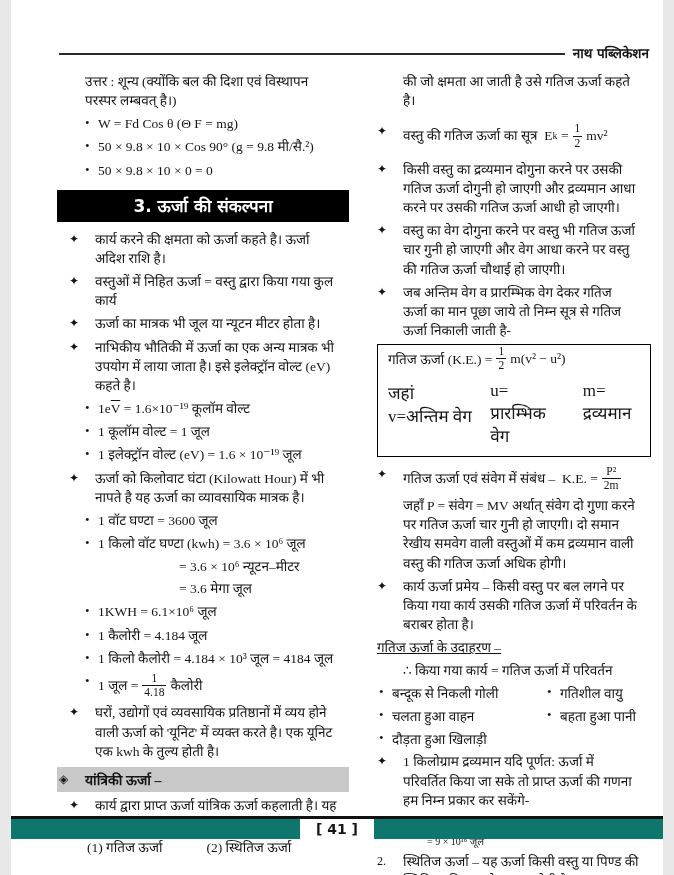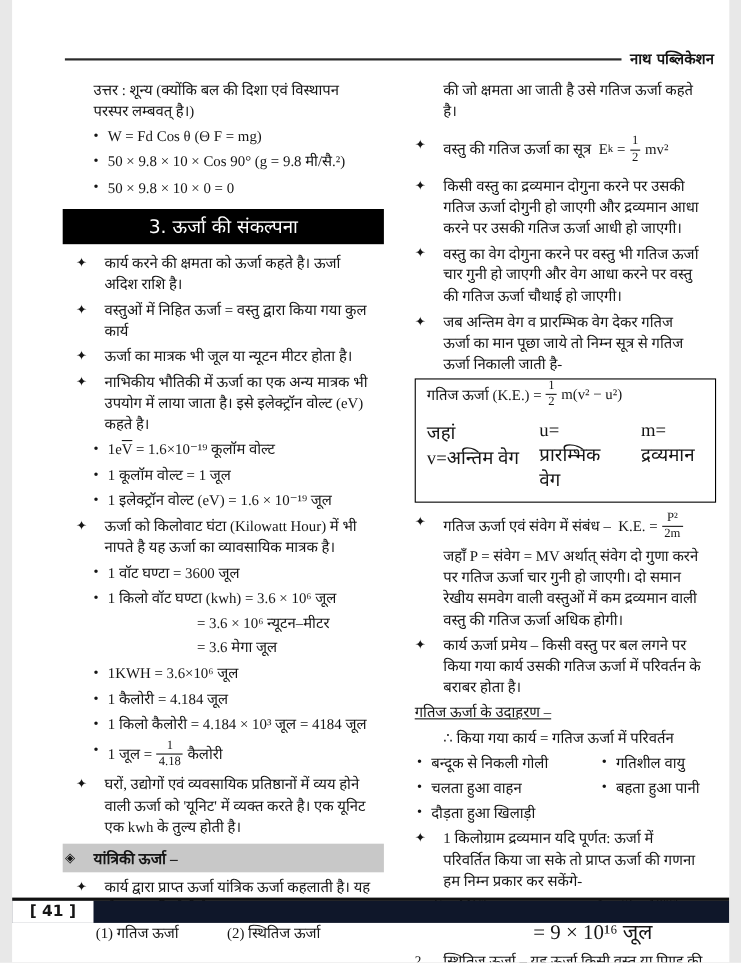--- a/index.html
+++ b/index.html
@@ -17,21 +17,21 @@
   .cols{display:flex;gap:16px;padding:2px 12px 0 46px;}
   .col-l{width:292px;flex:none;}
   .col-r{flex:1;min-width:0;}
   .item{display:flex;margin:4px 12px;font-size:13.5px;line-height:1.42;}
   .mk{flex:none;width:26px;font-size:12px;padding-top:1px;}
   .mkdot{flex:none;width:13px;font-size:13px;}
   .txt{flex:1;}
   .indent{padding-left:16px;}
   .indent2{padding-left:26px;}
   .cont{padding-left:122px;margin:3px 0;font-size:13.5px;line-height:1.42;}
-  .sec-hdr{background:#000;color:#fff;font-weight:normal;text-align:center;
+  .sec-hdr{background:#000;color:#fff;font-weight:bold;text-align:center;
     font-size:17px;padding:4px 0 5px;margin:10px 0 8px;
     font-family:"DejaVu Sans","Liberation Sans",sans-serif;}
   .sub-hdr{background:#c8c8c8;display:flex;align-items:center;padding:3px 4px 3px 2px;
     margin:6px 0 4px;font-weight:bold;font-size:14px;}
   .b{font-weight:normal;}
   .ul{text-decoration:underline;}
   .ov{text-decoration:overline;}
   .subk{font-size:10px;vertical-align:sub;}
   .frac{display:inline-flex;flex-direction:column;align-items:center;
     vertical-align:middle;font-size:11.5px;line-height:1.15;margin:0 4px;}
@@ -41,26 +41,26 @@
   .box{border:1.6px solid #000;padding:0 10px 9px;margin:4px 0 8px 12px;}
   .box-line1{display:flex;align-items:center;font-size:13.5px;margin-bottom:8px;}
   .box-line2{display:flex;gap:16px;font-size:17px;flex-wrap:nowrap;}
   .types-row{display:flex;gap:44px;padding-left:30px;margin:4px 0;font-size:13.5px;}
   .ex-grid{display:grid;grid-template-columns:168px 1fr;row-gap:5px;
     padding-left:14px;margin:4px 0;font-size:13.5px;}
   .ex-cell{display:flex;}
   .row2{display:flex;margin:4px 0;font-size:13.5px;}
   .row2 .half{width:52%;display:flex;}
   .row2 .half2{flex:1;display:flex;}
-  .result-line{padding-left:62px;margin:4px 0;font-size:19px;text-align:center;}
+  .result-line{padding-left:62px;margin:4px 0;font-size:10px;}
   .note-line{padding-left:14px;margin:4px 0;font-size:13.5px;}
   
   .footer{position:absolute;left:0;right:0;top:816px;}
   .footer-line{border-top:3px solid #111;}
-  .footer-bar{background:#0f172a;height:20px;display:flex;align-items:stretch;}
+  .footer-bar{background:#0f766e;height:20px;display:flex;justify-content:center;align-items:stretch;}
   .footer-page{background:#fff;font-weight:bold;padding:0 16px;font-size:14px;
     display:flex;align-items:center;
     font-family:"DejaVu Sans","Liberation Sans",sans-serif;}
 </style>
 </head>
 <body>
 
 <div class="page">
 
   <div class="hdr">
@@ -132,21 +132,21 @@
       </div>
       <div class="item indent">
         <span class="mkdot">•</span>
         <span class="txt">1 किलो वॉट घण्टा (kwh) = 3.6 × 10⁶ जूल</span>
       </div>
       <div class="cont">= 3.6 × 10⁶ न्यूटन–मीटर</div>
       <div class="cont">= 3.6 मेगा जूल</div>
 
       <div class="item indent">
         <span class="mkdot">•</span>
-        <span class="txt">1KWH = 3.6×10⁶ जूल</span>
+        <span class="txt">1KWH = 6.1×10⁶ जूल</span>
       </div>
       <div class="item indent">
         <span class="mkdot">•</span>
         <span class="txt">1 कैलोरी = 4.184 जूल</span>
       </div>
       <div class="item indent">
         <span class="mkdot">•</span>
         <span class="txt">1 किलो कैलोरी = 4.184 × 10³ जूल = 4184 जूल</span>
       </div>
 

